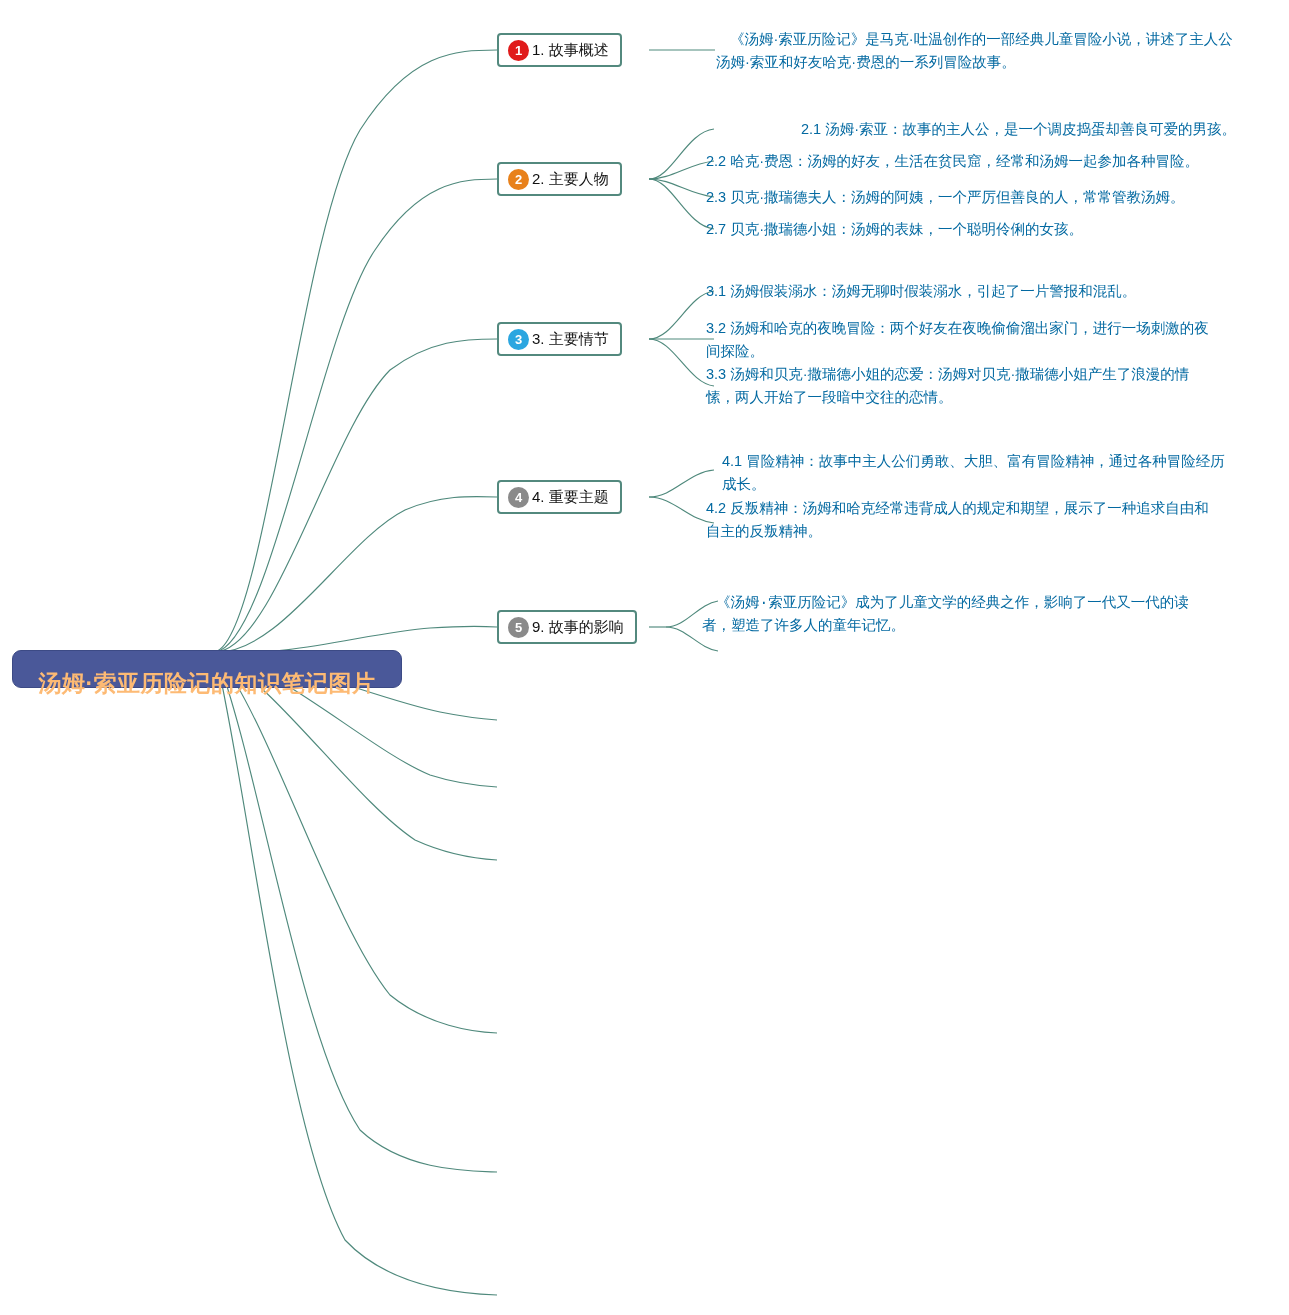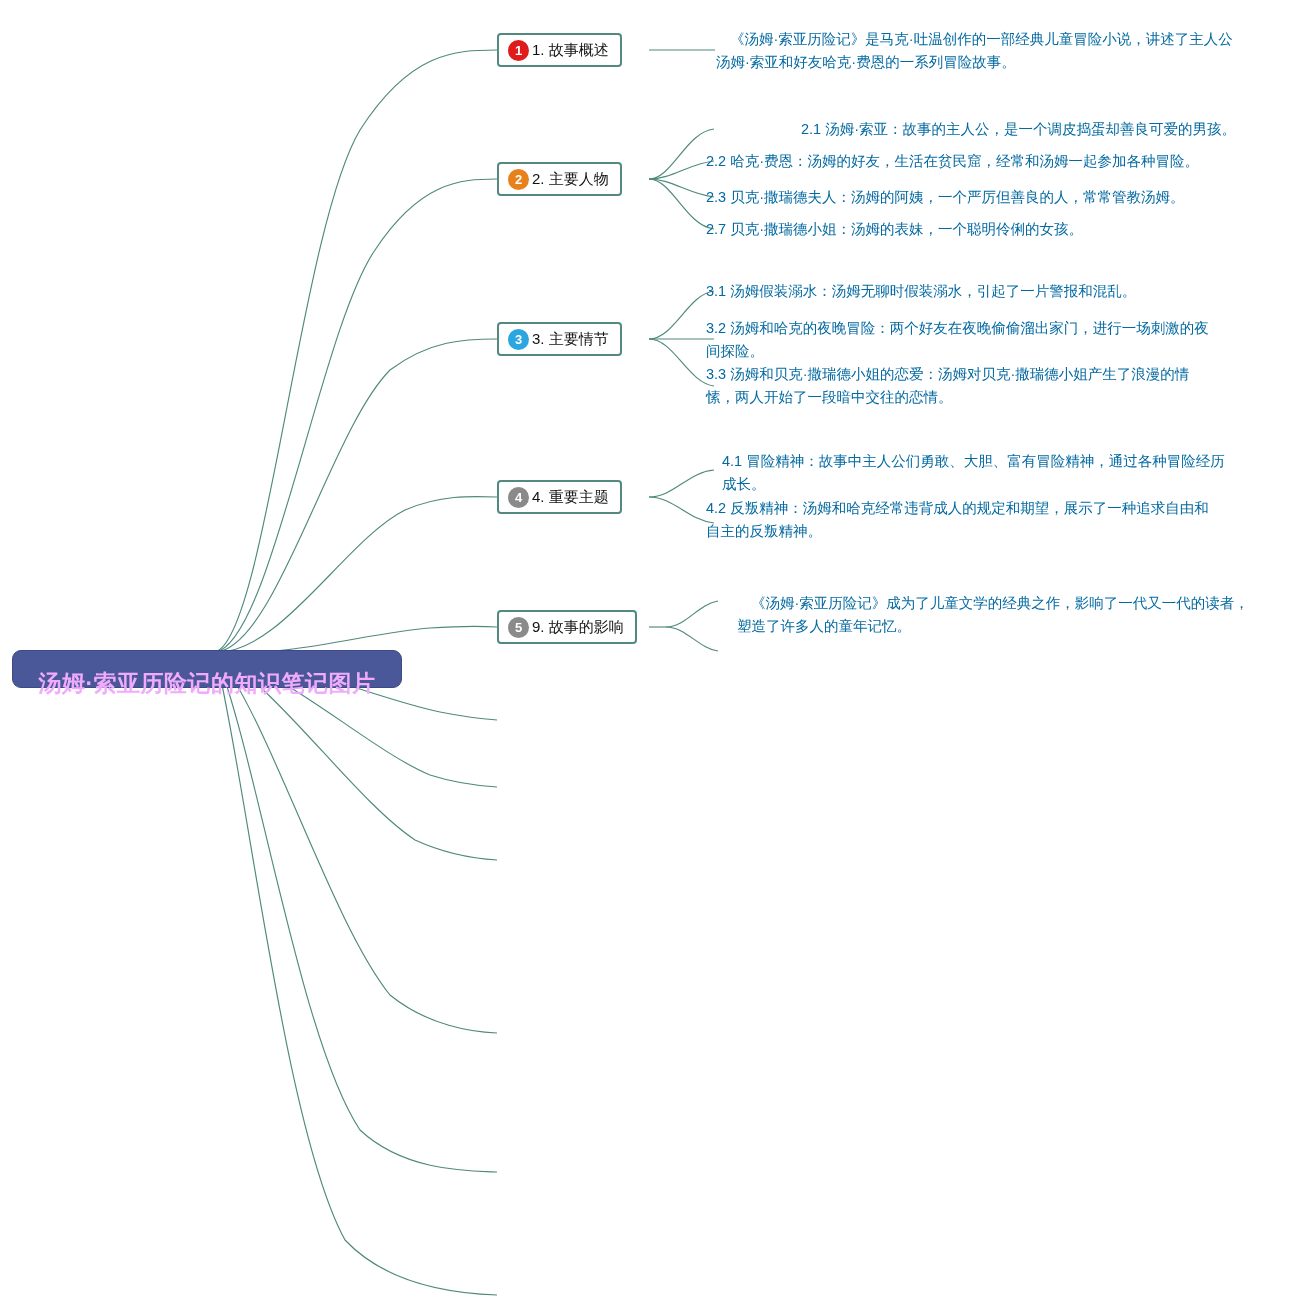--- a/index.html
+++ b/index.html
@@ -36,21 +36,21 @@
     background: #4a5899;
     border: 1px solid #3c4a85;
     border-radius: 9px;
     box-sizing: border-box;
     display: flex;
     align-items: center;
     justify-content: center;
     z-index: 5;
   }
   .root-label {
-    color: #f0abfc;
+    color: #fdba74;
     font-size: 23px;
     font-weight: bold;
     letter-spacing: 0.5px;
     white-space: nowrap;
     margin-top: 28px;
   }
 
   
   .branch-node {
     position: absolute;
@@ -169,15 +169,15 @@
     <span class="badge" style="background:#8a8a8a;">4</span>
     <span class="branch-label">4. 重要主题</span>
   </div>
   <div class="leaf" style="left:706px; top:450px; width:512px;margin-left:16px;">4.1 冒险精神：故事中主人公们勇敢、大胆、富有冒险精神，通过各种冒险经历成长。</div>
   <div class="leaf" style="left:706px; top:497px; width:512px;">4.2 反叛精神：汤姆和哈克经常违背成人的规定和期望，展示了一种追求自由和自主的反叛精神。</div>
 
   <div class="branch-node" style="left:497px; top:610px;">
     <span class="badge" style="background:#8a8a8a;">5</span>
     <span class="branch-label">9. 故事的影响</span>
   </div>
-  <div class="leaf indent" style="left:737px; top:592px; width:512px;">《汤姆·索亚历险记》成为了儿童文学的经典之作，影响了一代又一代的读者，塑造了许多人的童年记忆。</div>
+  <div class="leaf indent" style="left:702px; top:592px; width:512px;font-family:Liberation Mono, monospace;">《汤姆·索亚历险记》成为了儿童文学的经典之作，影响了一代又一代的读者，塑造了许多人的童年记忆。</div>
 
 </div>
 
 </body></html>

